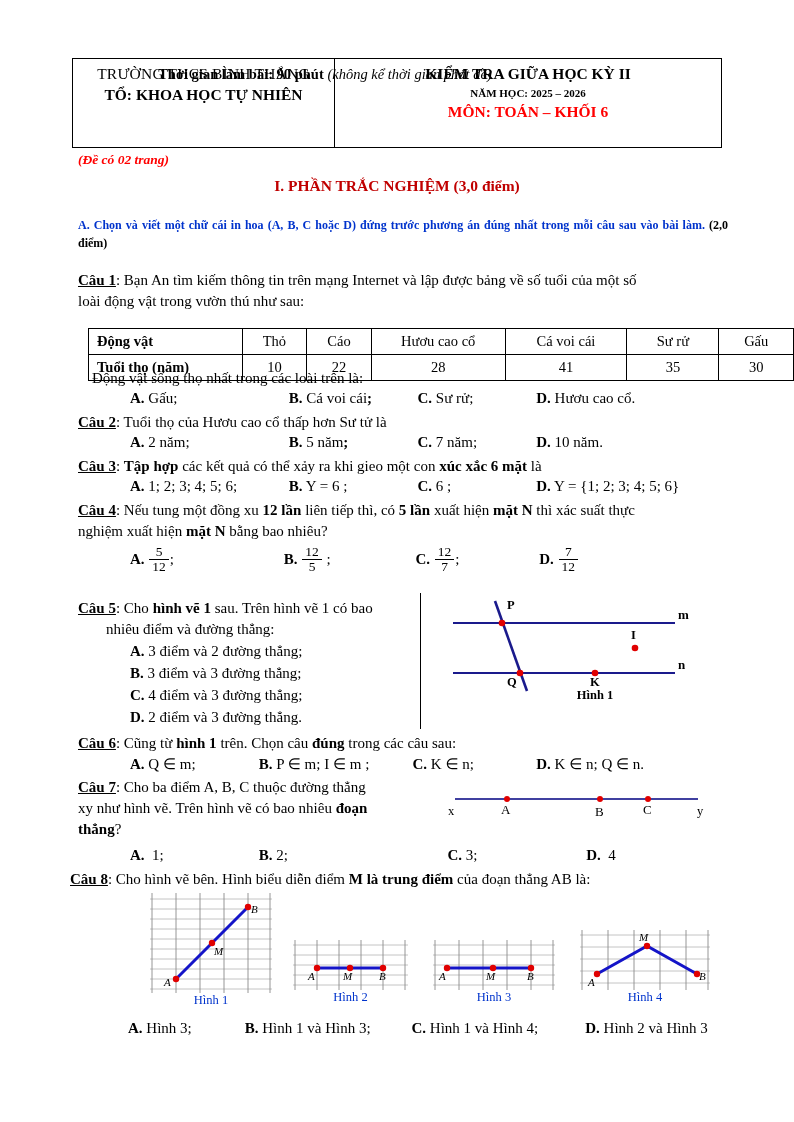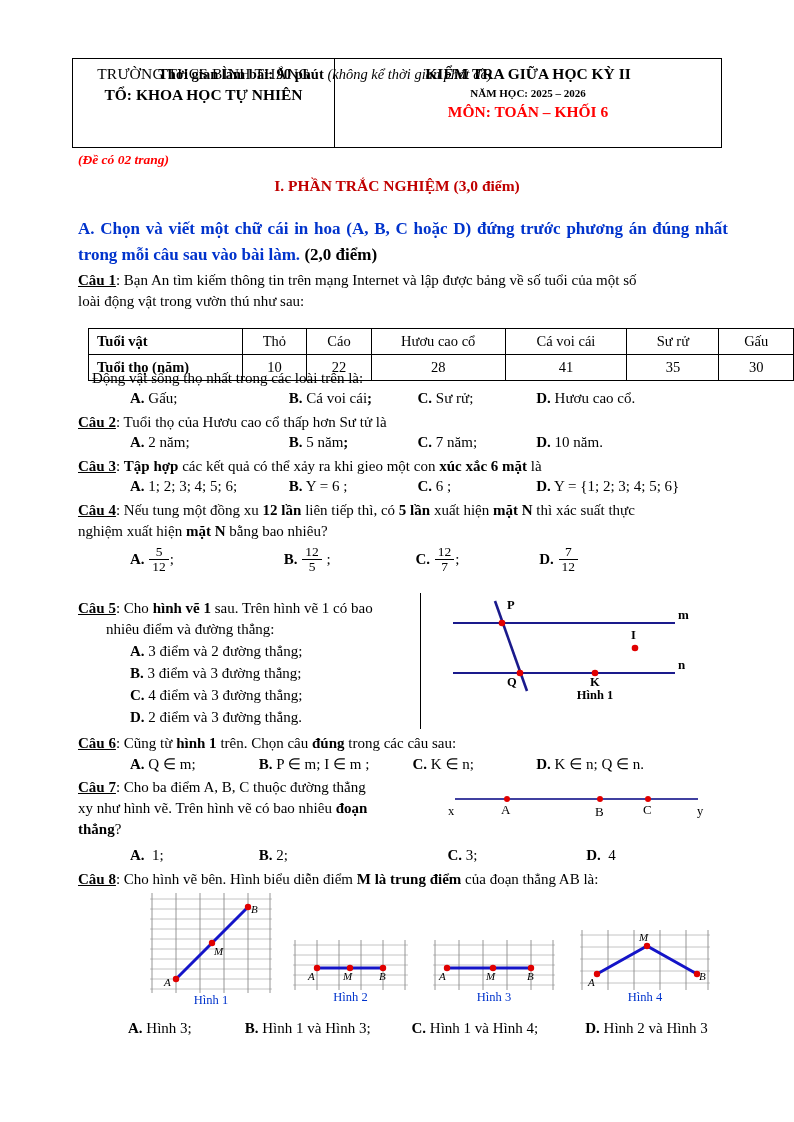--- a/index.html
+++ b/index.html
@@ -43,21 +43,21 @@
     font-size:13.5px;font-style:italic;font-weight:bold;color:#ff0000;
   }
 
   .part-title{
     position:absolute;left:0;top:177px;width:794px;text-align:center;
     font-size:15.5px;font-weight:bold;color:#c00000;
   }
 
   .instr{
     position:absolute;left:78px;top:216px;width:650px;
-    font-size:17px;font-weight:bold;color:#0033cc;line-height:1.5;
+    font-size:12px;font-weight:bold;color:#0033cc;line-height:1.5;
     text-align:justify;
   }
   .instr .blk{color:#000000;}
 
   
   .q{
     position:absolute;font-size:15px;line-height:1.42;
   }
   .b{font-weight:bold;}
   .qlabel{font-weight:bold;text-decoration:underline;}
@@ -127,21 +127,21 @@
   <div class="q" style="left:78px;top:270px;width:650px;">
     <span class="qlabel">Câu 1</span><span>: Bạn An tìm kiếm thông tin trên mạng Internet và lập được bảng về số tuổi của một số</span>
   </div>
   <div class="q" style="left:78px;top:291px;width:650px;">
     <span>loài động vật trong vườn thú như sau:</span>
   </div>
 
   <table class="tbl">
     <tbody>
         <tr>
-      <td class="hd">Tuổi vật</td>
+      <td class="hd">Động vật</td>
       <td style="width:52px">Thỏ</td>
       <td style="width:52px">Cáo</td>
       <td style="width:122px">Hươu cao cổ</td>
       <td style="width:110px">Cá voi cái</td>
       <td style="width:80px">Sư rử</td>
       <td style="width:62px">Gấu</td>
     </tr>
     <tr>
       <td class="hd">Tuổi thọ (năm)</td>
       <td>10</td>
@@ -294,21 +294,21 @@
     <div style="position:absolute;left:252px;top:14px;font-size:12.5px;">y</div>
   </div>
 
   <div class="ans" style="left:130px;top:847px;">
     <span class="opt" style="width:125px"><span class="b">A.</span>&nbsp; 1;</span>
     <span class="opt" style="width:185px"><span class="b">B.</span> 2;</span>
     <span class="opt" style="width:135px"><span class="b">C.</span> 3;</span>
     <span class="opt"><span class="b">D.</span>&nbsp; 4</span>
   </div>
 
-  <div class="q" style="left:78px;top:869px;width:650px;">
+  <div class="q" style="left:70px;top:869px;width:650px;">
     <span class="qlabel">Câu 8</span><span>: Cho hình vẽ bên. Hình biểu diễn điểm </span><span class="b">M là trung điểm</span><span> của đoạn thẳng AB là:</span>
   </div>
 
   <div class="small-fig-wrap" style="left:150px;top:893px;">
     <svg width="122" height="100" viewBox="0 0 122 100">
       <g stroke="#b5b5b5" stroke-width="0.8">
         <line x1="0" y1="6" x2="122" y2="6"></line>
           <line x1="0" y1="16" x2="122" y2="16"></line>
         <line x1="0" y1="26" x2="122" y2="26"></line>
           <line x1="0" y1="36" x2="122" y2="36"></line>

